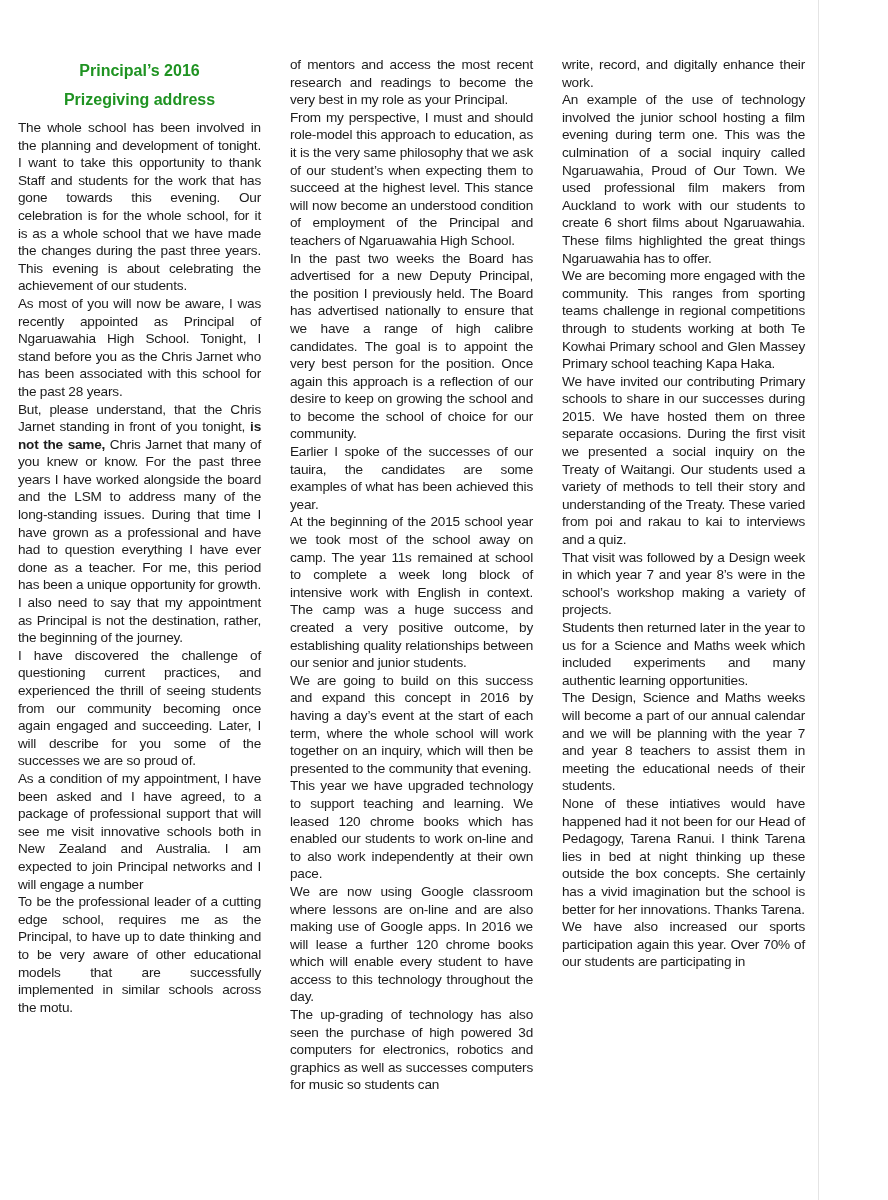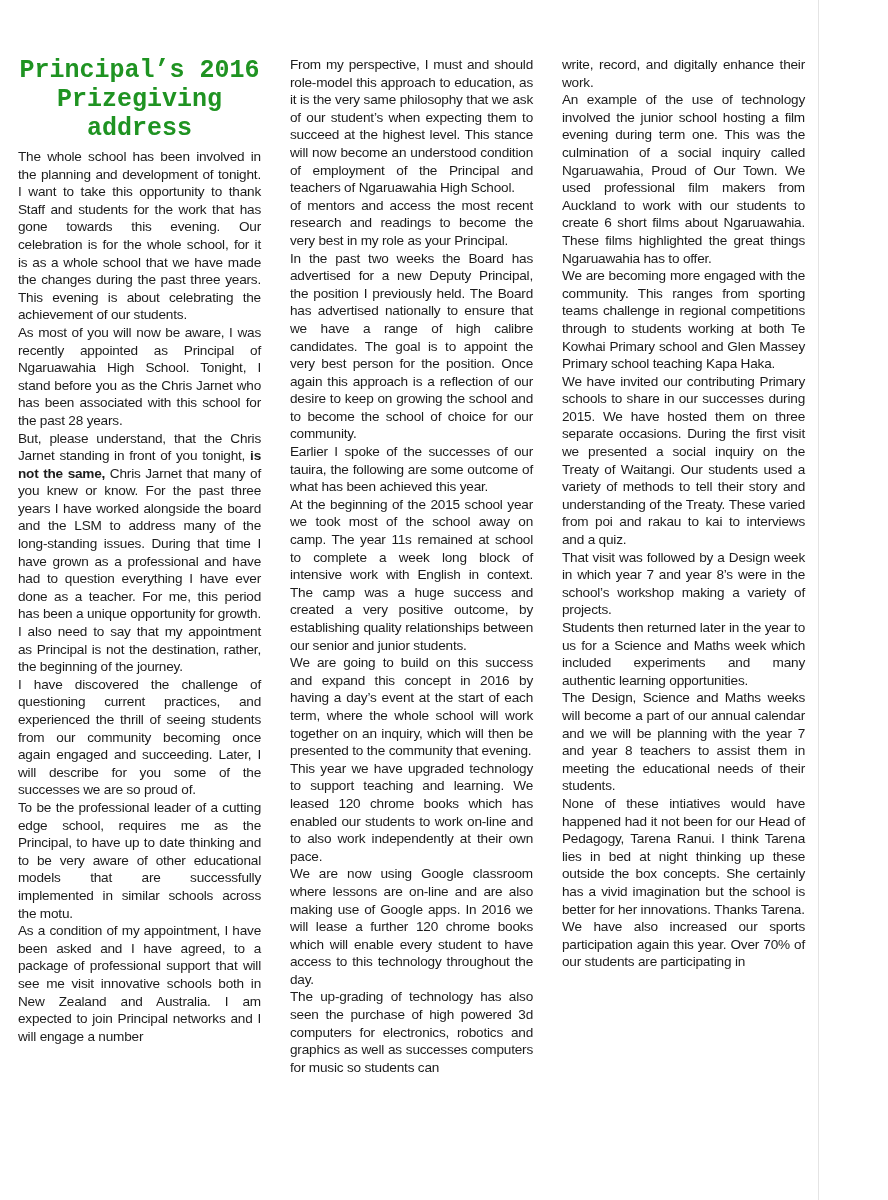--- a/index.html
+++ b/index.html
@@ -24,23 +24,23 @@
     gap: 29px;
   }
   .col {
     width: 243px;
     font-size: 13.6px;
     line-height: 17.6px;
     letter-spacing: -0.2px;
     text-align: justify;
   }
   .title {
-    font-family: Liberation Mono, monospace;
+    font-family: Liberation Sans, sans-serif;
     font-weight: bold;
-    font-size: 25px;
+    font-size: 16px;
     line-height: 29px;
     text-align: center;
     margin: 0 0 5px 0;
     letter-spacing: 0;
   }
   .title span { display: block; }
   .col p {
     margin: 0;
   }
   .run-bold { font-weight: bold; }
@@ -61,30 +61,30 @@
     <div class="col">
       <h1 class="title" style="color: rgb(31, 147, 34);">
         <span>Principal’s 2016</span>
         <span>Prizegiving address</span>
       </h1>
       <div class="paras">
           <p><span>The whole school has been involved in the planning and development of tonight.  I want to take this opportunity to thank Staff and students for the work that has gone towards this evening.  Our celebration is for the whole school, for it is as a whole school that we have made the changes during the past three years. This evening is about celebrating the achievement of our students.</span></p>
           <p><span>As most of you will now be aware, I was recently appointed as Principal of Ngaruawahia High School. Tonight, I stand before you as the Chris Jarnet who has been associated with this school for the past 28 years.</span></p>
           <p><span>But, please understand, that the Chris Jarnet standing in front of you tonight, </span><span class="run-bold">is not the same,</span><span> Chris Jarnet that many of you knew or know. For the past three years I have worked alongside the board and the LSM to address many of the long-standing issues. During that time I have grown as a professional and have had to question everything I have ever done as a teacher. For me, this period has been a unique opportunity for growth. I also need to say that my appointment as Principal is not the destination, rather, the beginning of the journey.</span></p>
           <p><span>I have discovered the challenge of questioning current practices, and experienced the thrill of seeing students from our community becoming once again engaged and succeeding. Later, I will describe for you some of the successes we are so proud of.</span></p>
+          <p><span>As a condition of my appointment, I have been asked and I have agreed, to a package of professional support that will see me visit innovative schools both in New Zealand and Australia. I am expected to join Principal networks and I will engage a number</span></p>
           <p><span>To be the professional leader of a cutting edge school, requires me as the Principal, to have up to date thinking and to be very aware of other educational models that are successfully implemented in similar schools across the motu.</span></p>
-          <p><span>As a condition of my appointment, I have been asked and I have agreed, to a package of professional support that will see me visit innovative schools both in New Zealand and Australia. I am expected to join Principal networks and I will engage a number</span></p>
         </div>
     </div>
     <div class="col">
       <div class="paras">
+          <p><span>of mentors and access the most recent research and readings to become the very best in my role as your Principal.</span></p>
           <p><span>From my perspective, I must and should role-model this approach to education, as it is the very same philosophy that we ask of our student’s when expecting them to succeed at the highest level. This stance will now become an understood condition of employment of the Principal and teachers of Ngaruawahia High School.</span></p>
-          <p><span>of mentors and access the most recent research and readings to become the very best in my role as your Principal.</span></p>
           <p><span>In the past two weeks the Board has advertised for a new Deputy Principal, the position I previously held. The Board has advertised nationally to ensure that we have a range of high calibre candidates. The goal is to appoint the very best person for the position. Once again this approach is a reflection of our desire to keep on growing the school and to become the school of choice for our community.</span></p>
-          <p><span>Earlier I spoke of the successes of our tauira, the following are some outcome of what has been achieved this year.</span></p>
+          <p><span>Earlier I spoke of the successes of our tauira, the candidates are some examples of what has been achieved this year.</span></p>
           <p><span>At the beginning of the 2015 school year we took most of the school away on camp. The year 11s remained at school to complete a week long block of intensive work with English in context.  The camp was a huge success and created a very positive outcome, by establishing quality relationships between our senior and junior students.</span></p>
           <p><span>We are going to build on this success and expand this concept in 2016 by having a day’s event at the start of each term, where the whole school will work together on an inquiry, which will then be presented to the community that evening.</span></p>
           <p><span>This year we have upgraded technology to support teaching and learning. We leased 120 chrome books which has enabled our students to work on-line and to also work independently at their own pace.</span></p>
           <p><span>We are now using Google classroom where lessons are on-line and are also making use of Google apps. In 2016 we will lease a further 120 chrome books which will enable every student to have access to this technology throughout the day.</span></p>
           <p><span>The up-grading of technology has also seen the purchase of high powered 3d computers for electronics, robotics and graphics as well as successes computers for music so students can</span></p>
         </div>
     </div>
     <div class="col">
       <div class="paras">
           <p><span>write, record, and digitally enhance their work.</span></p>

